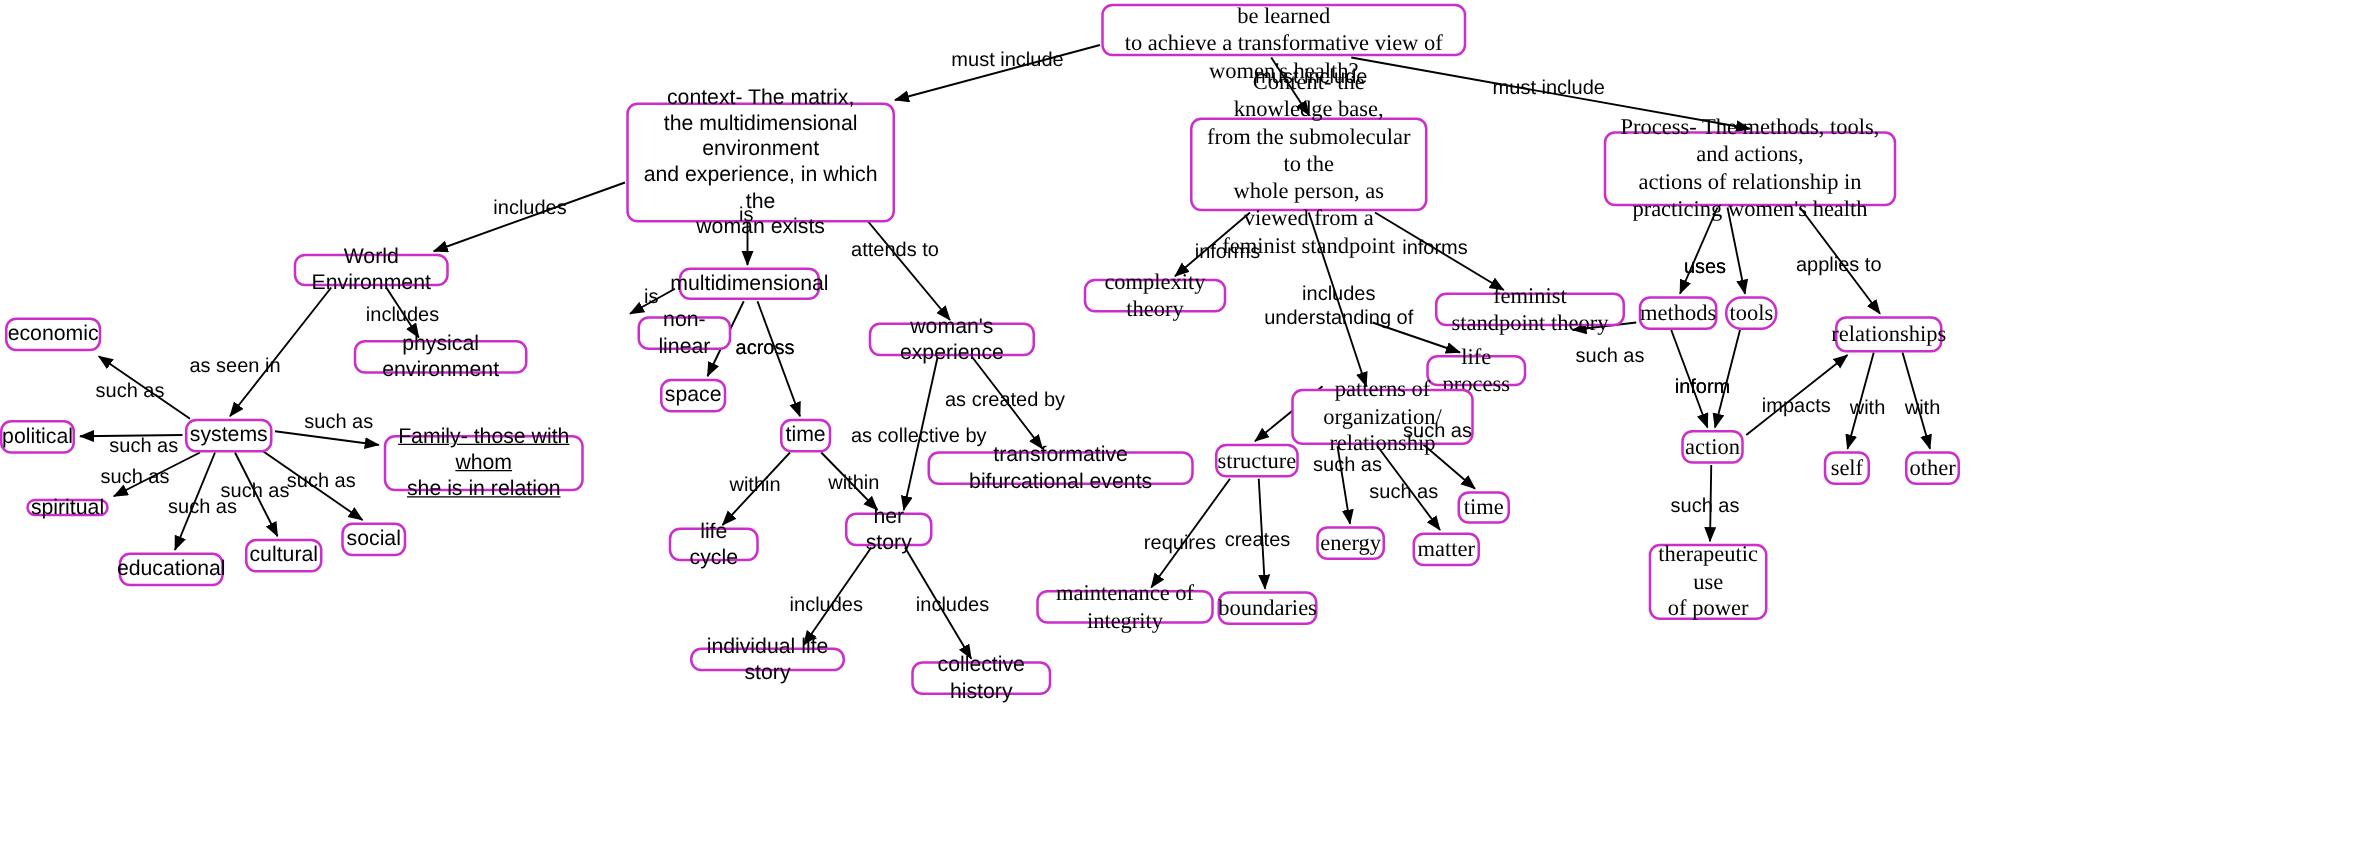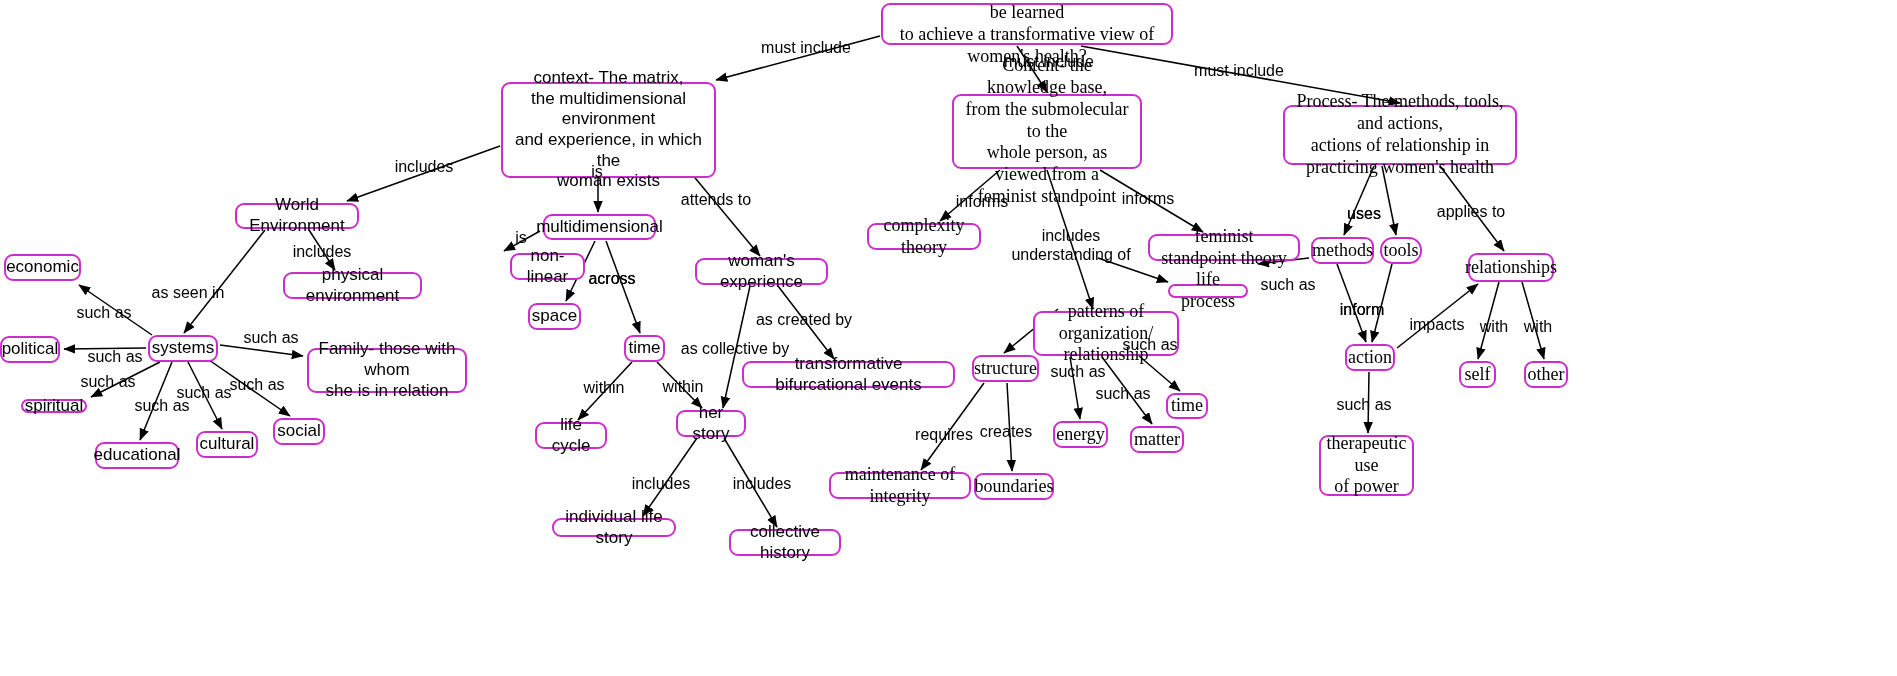--- a/index.html
+++ b/index.html
@@ -102,39 +102,39 @@
 whole person, as viewed from a
 feminist standpoint</div>
       <div class="node serif" style="left: 1283px; top: 105px; width: 234px; height: 60px; border-color: rgb(204, 46, 204);">Process- The methods, tools, and actions,
 actions of relationship in
 practicing women's health</div>
       <div class="node sans" style="left: 235px; top: 203px; width: 124px; height: 26px; border-color: rgb(204, 46, 204);">World Environment</div>
       <div class="node sans" style="left: 283px; top: 272px; width: 139px; height: 27px; border-color: rgb(204, 46, 204);">physical environment</div>
       <div class="node sans" style="left: 4px; top: 254px; width: 77px; height: 27px; border-color: rgb(204, 46, 204);">economic</div>
       <div class="node sans" style="left: 0px; top: 336px; width: 60px; height: 27px; border-color: rgb(204, 46, 204);">political</div>
       <div class="node sans" style="left: 148px; top: 335px; width: 70px; height: 27px; border-color: rgb(204, 46, 204);">systems</div>
-      <div class="node sans" style="left: 307px; top: 348px; width: 160px; height: 45px; border-color: rgb(204, 46, 204);">Family- those with whom
+      <div class="node sans" style="left: 307px; top: 348px; width: 160px; height: 45px; border-color: rgb(204, 46, 204); text-decoration: underline;">Family- those with whom
 she is in relation</div>
       <div class="node sans" style="left: 21px; top: 399px; width: 66px; height: 14px; border-color: rgb(204, 46, 204);">spiritual</div>
       <div class="node sans" style="left: 95px; top: 442px; width: 84px; height: 27px; border-color: rgb(204, 46, 204);">educational</div>
       <div class="node sans" style="left: 196px; top: 431px; width: 62px; height: 27px; border-color: rgb(204, 46, 204);">cultural</div>
       <div class="node sans" style="left: 273px; top: 418px; width: 52px; height: 27px; border-color: rgb(204, 46, 204);">social</div>
       <div class="node sans" style="left: 543px; top: 214px; width: 113px; height: 26px; border-color: rgb(204, 46, 204);">multidimensional</div>
       <div class="node sans" style="left: 470px; top: 253px; width: 75px; height: 27px; border-color: rgb(204, 46, 204); margin-left: 40px;">non-linear</div>
       <div class="node sans" style="left: 528px; top: 303px; width: 53px; height: 27px; border-color: rgb(204, 46, 204);">space</div>
       <div class="node sans" style="left: 624px; top: 335px; width: 41px; height: 27px; border-color: rgb(204, 46, 204);">time</div>
       <div class="node sans" style="left: 535px; top: 422px; width: 72px; height: 27px; border-color: rgb(204, 46, 204);">life cycle</div>
       <div class="node sans" style="left: 676px; top: 410px; width: 70px; height: 27px; border-color: rgb(204, 46, 204);">her story</div>
       <div class="node sans" style="left: 552px; top: 518px; width: 124px; height: 19px; border-color: rgb(204, 46, 204);">individual life story</div>
       <div class="node sans" style="left: 729px; top: 529px; width: 112px; height: 27px; border-color: rgb(204, 46, 204);">collective history</div>
       <div class="node sans" style="left: 695px; top: 258px; width: 133px; height: 27px; border-color: rgb(204, 46, 204);">woman's experience</div>
       <div class="node sans" style="left: 742px; top: 361px; width: 213px; height: 27px; border-color: rgb(204, 46, 204);">transformative bifurcational events</div>
       <div class="node serif" style="left: 867px; top: 223px; width: 114px; height: 27px; border-color: rgb(204, 46, 204);">complexity theory</div>
       <div class="node serif" style="left: 1148px; top: 234px; width: 152px; height: 27px; border-color: rgb(204, 46, 204);">feminist standpoint theory</div>
-      <div class="node serif" style="left: 1141px; top: 284px; width: 80px; height: 14px; border-color: rgb(204, 46, 204); margin-left: 27px;">life process</div>
+      <div class="node serif" style="left: 1141px; top: 284px; width: 80px; height: 25px; border-color: rgb(204, 46, 204);">life process</div>
       <div class="node serif" style="left: 1033px; top: 311px; width: 146px; height: 45px; border-color: rgb(204, 46, 204);">patterns of organization/
 relationship</div>
       <div class="node serif" style="left: 972px; top: 355px; width: 67px; height: 27px; border-color: rgb(204, 46, 204);">structure</div>
       <div class="node serif" style="left: 1053px; top: 421px; width: 55px; height: 27px; border-color: rgb(204, 46, 204);">energy</div>
       <div class="node serif" style="left: 1130px; top: 426px; width: 54px; height: 27px; border-color: rgb(204, 46, 204);">matter</div>
       <div class="node serif" style="left: 1166px; top: 393px; width: 42px; height: 26px; border-color: rgb(204, 46, 204);">time</div>
       <div class="node serif" style="left: 829px; top: 472px; width: 142px; height: 27px; border-color: rgb(204, 46, 204);">maintenance of integrity</div>
       <div class="node serif" style="left: 974px; top: 473px; width: 80px; height: 27px; border-color: rgb(204, 46, 204);">boundaries</div>
       <div class="node serif" style="left: 1311px; top: 237px; width: 63px; height: 27px; border-color: rgb(204, 46, 204);">methods</div>
       <div class="node serif" style="left: 1380px; top: 237px; width: 42px; height: 27px; border-color: rgb(204, 46, 204); border-radius: 13px;">tools</div>

